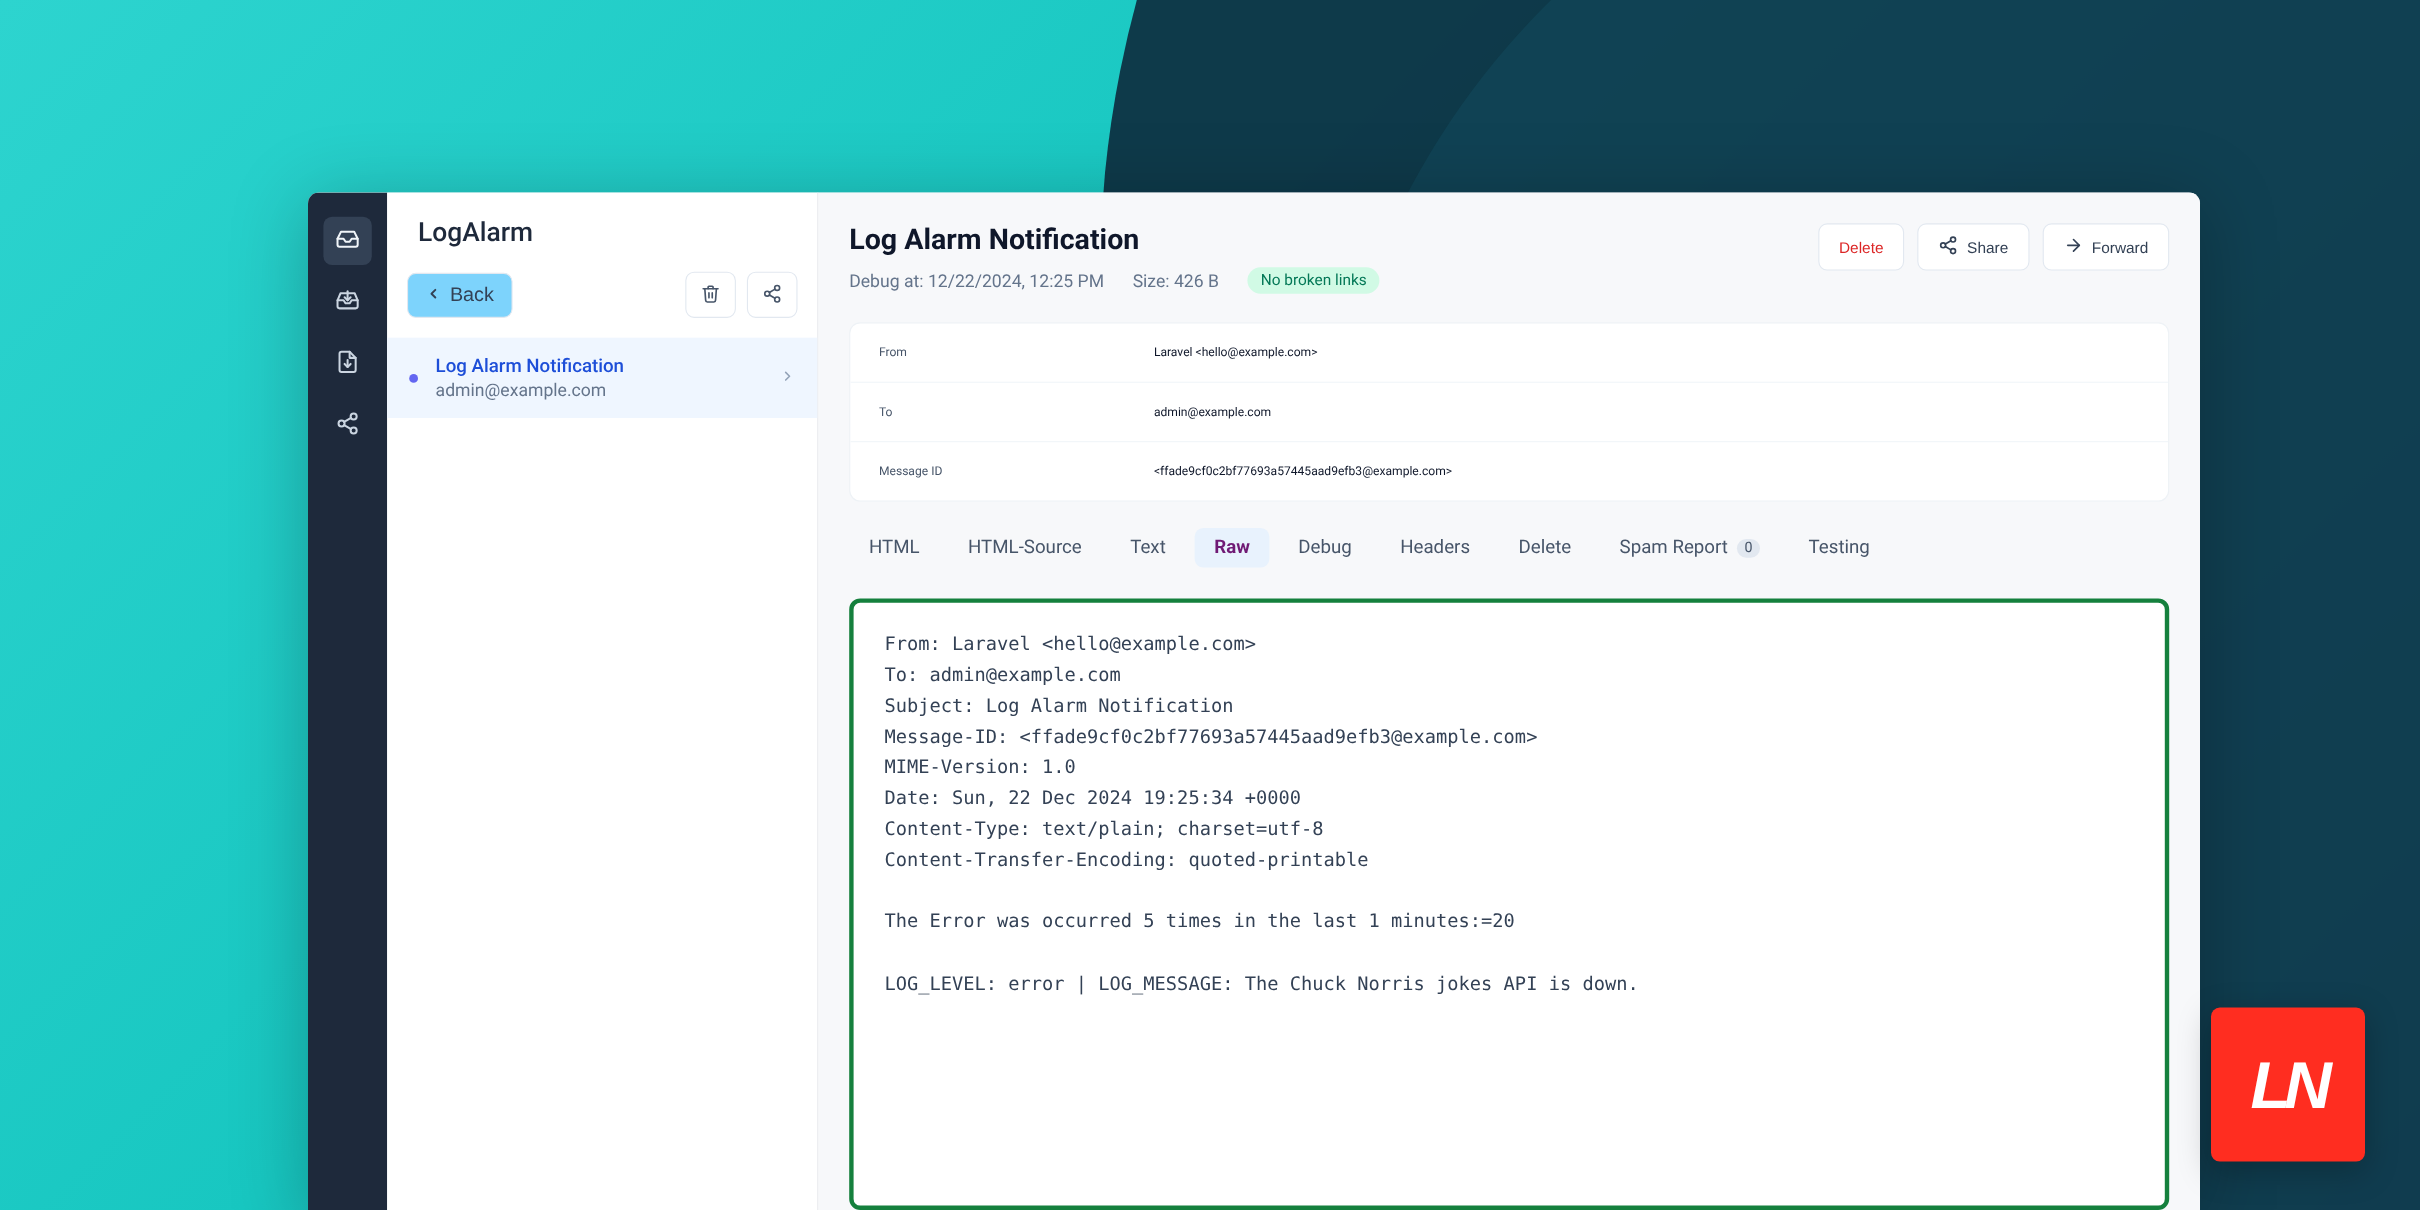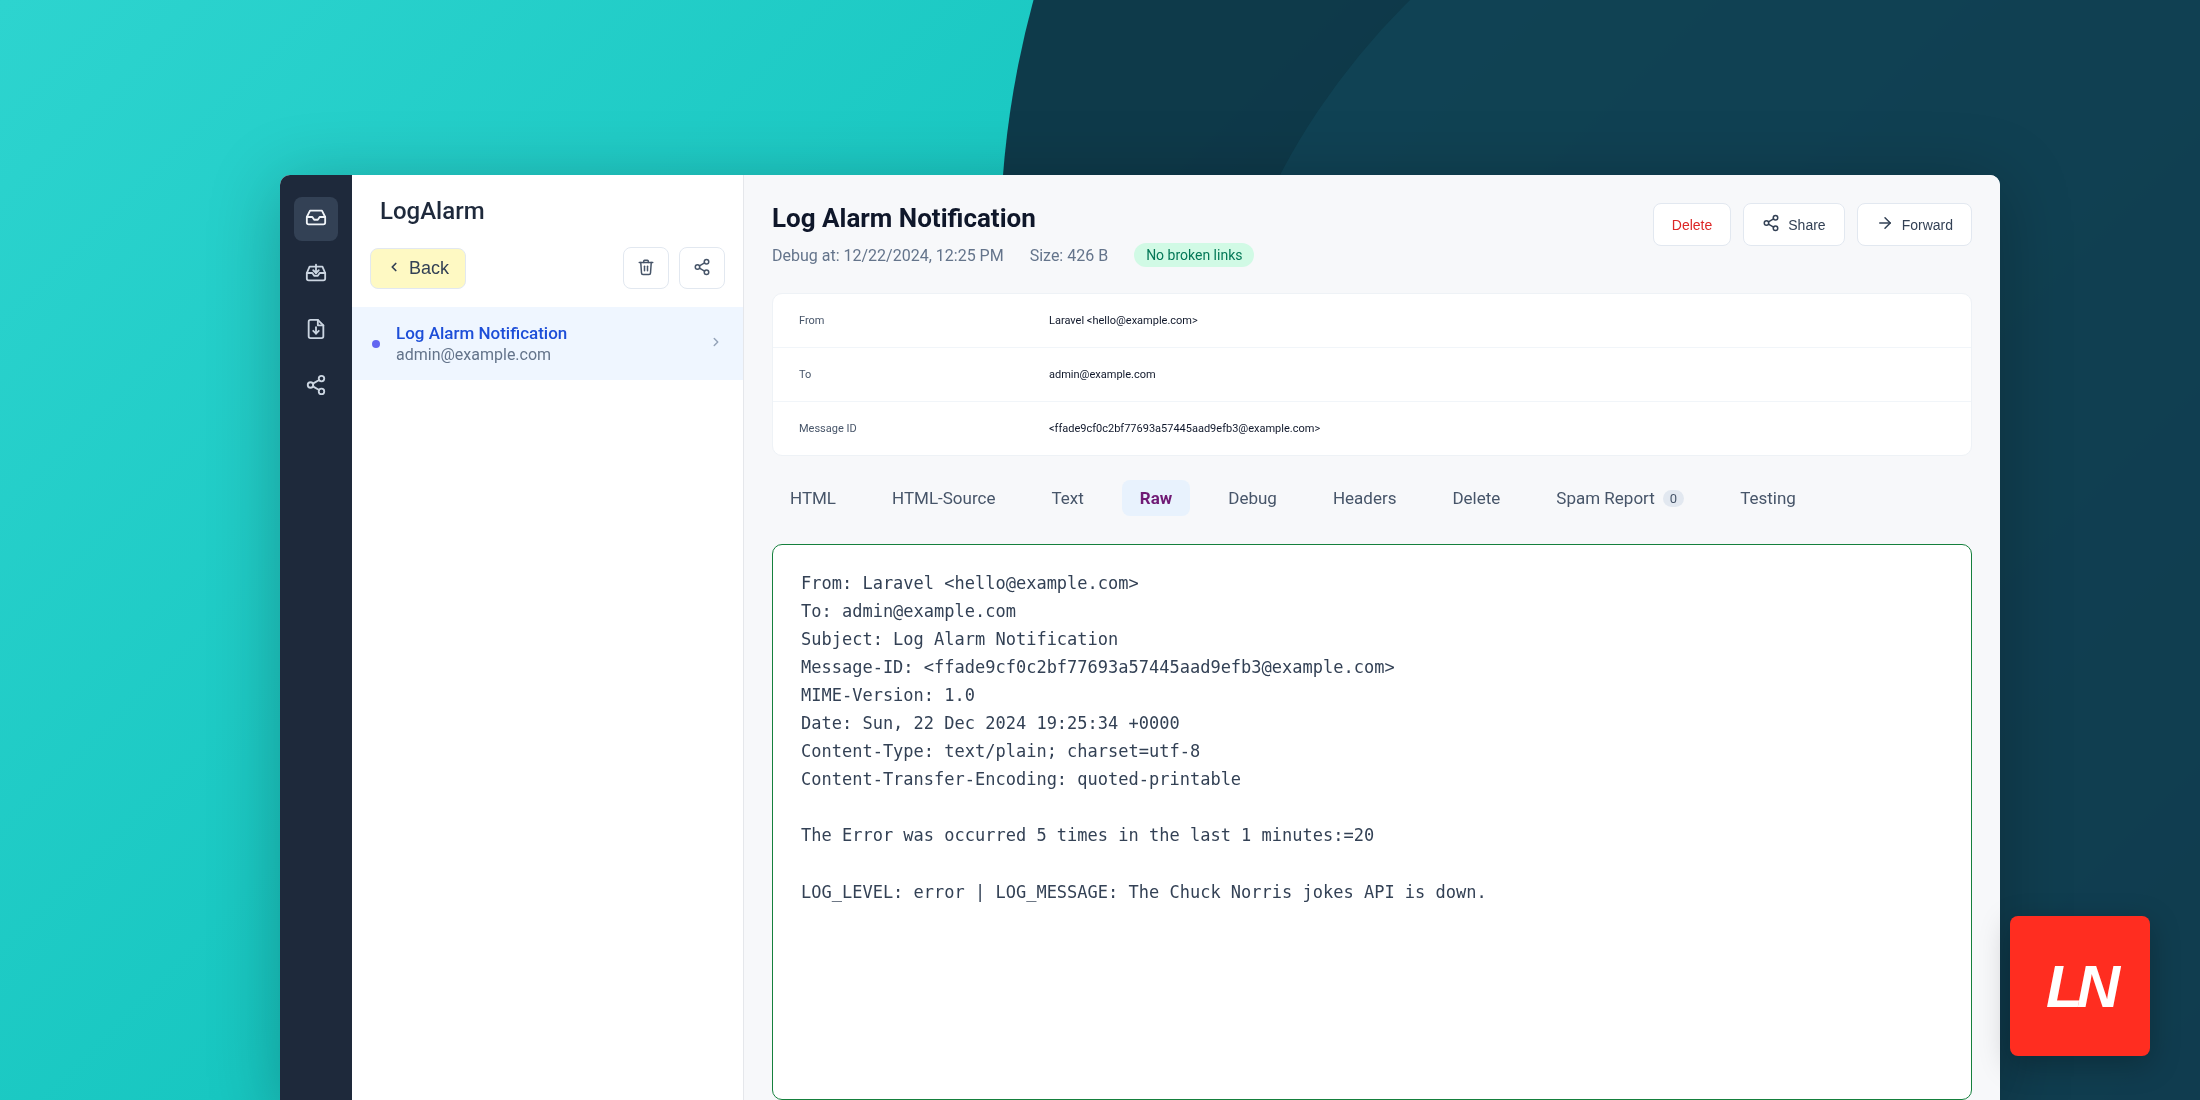--- a/index.html
+++ b/index.html
@@ -76,21 +76,21 @@
     font-weight: 500;
     color: #1e293b;
   }
   .listcol-toolbar {
     display: flex; align-items: center; justify-content: space-between;
     padding: 14px 18px 18px 18px;
   }
   .back-btn {
     display: flex; align-items: center; gap: 8px;
     border: 1px solid #e2e8f0;
-    background: #fef9c3;
+    background: #7dd3fc;
     border-radius: 8px;
     padding: 9px 16px;
     font-size: 18px;
     color: #334155;
     cursor: pointer;
   }
   .back-btn svg { width: 14px; height: 14px; }
   .icon-btns { display: flex; gap: 10px; }
   .icon-btn {
     width: 46px; height: 42px;
@@ -177,21 +177,21 @@
     padding: 20px 26px;
     border-bottom: 1px solid #f1f5f9;
     font-size: 11px;
   }
   .meta-row:last-child { border-bottom: none; }
   .meta-key { width: 250px; color: #475569; }
   .meta-val { color: #0f172a; }
 
   .tabs {
     display: flex; align-items: center;
-    gap: 20px;
+    gap: 8px;
     margin-top: 24px;
     font-size: 17px;
     color: #475569;
   }
   .tab {
     padding: 8px 18px;
     border-radius: 8px;
     cursor: pointer;
     display: flex; align-items: center; gap: 8px;
   }
@@ -204,21 +204,21 @@
     background: #e2e8f0;
     color: #475569;
     font-size: 13px;
     padding: 1px 7px;
     border-radius: 10px;
   }
 
   .raw-card {
     margin-top: 28px;
     background: #fff;
-    border: 1px solid #15803d;
+    border: 4px solid #15803d;
     border-radius: 10px;
     padding: 24px 28px;
     font-family: ui-monospace, "SF Mono", Menlo, Consolas, monospace;
     font-size: 17px;
     line-height: 1.65;
     color: #334155;
     white-space: pre;
     overflow: hidden;
     flex: 1;
   }

